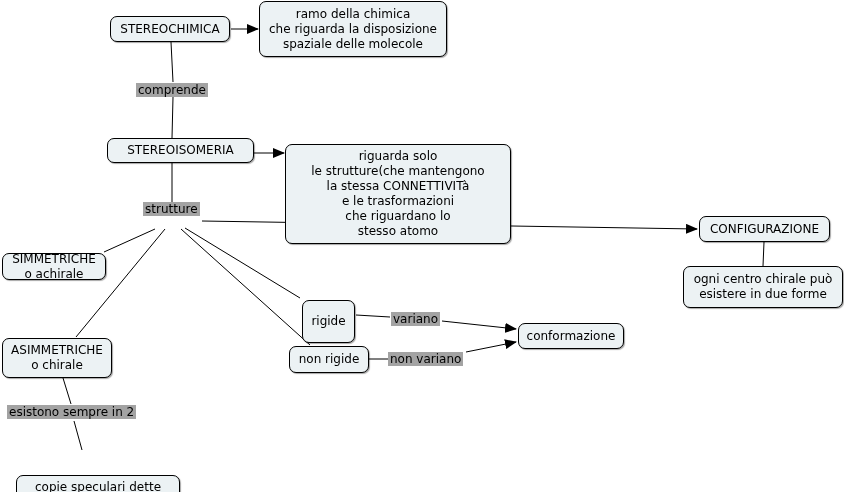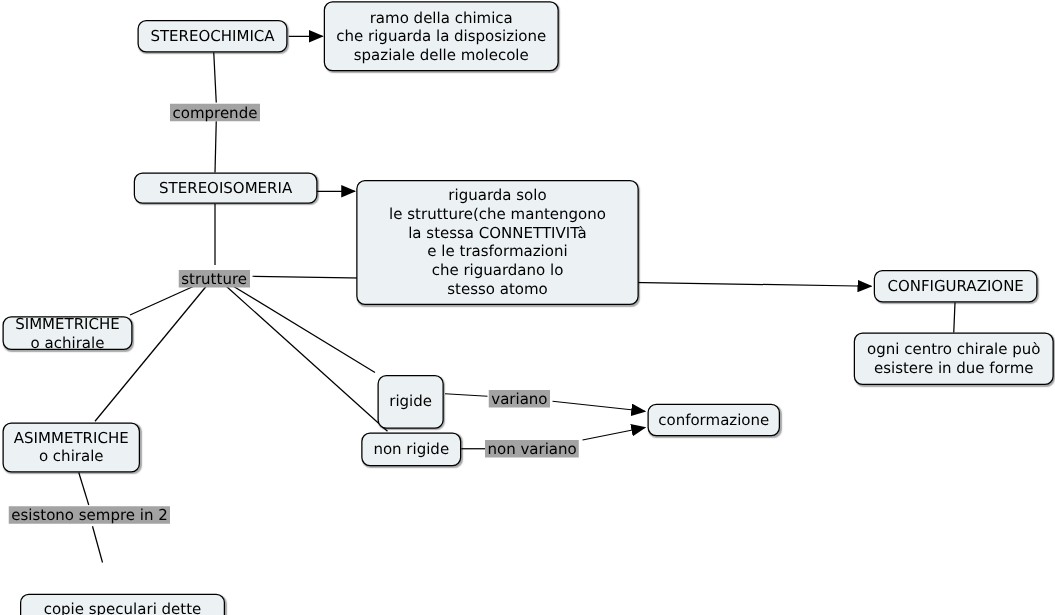--- a/index.html
+++ b/index.html
@@ -55,21 +55,21 @@
 <div class="label" style="left:136px; top:83px;">comprende</div>
 
 <div class="node" style="left:107px; top:138px; width:147px; height:25px;">STEREOISOMERIA</div>
 <div class="node" style="left:285px; top:108px; width:226px; height:100px;margin-top:36px;">riguarda solo
 le strutture(che mantengono
 la stessa CONNETTIVITà
 e le trasformazioni
 che riguardano lo
 stesso atomo</div>
 
-<div class="label" style="left:143px; top:216px;">strutture</div>
+<div class="label" style="left:143px; top:202px;">strutture</div>
 
 <div class="node" style="left:699px; top:216px; width:131px; height:26px;">CONFIGURAZIONE</div>
 <div class="node" style="left:683px; top:266px; width:160px; height:42px;">ogni centro chirale può
 esistere in due forme</div>
 
 <div class="node" style="left:2px; top:253px; width:104px; height:27px;">SIMMETRICHE
 o achirale</div>
 <div class="node" style="left:2px; top:338px; width:110px; height:40px;">ASIMMETRICHE
 o chirale</div>
 

